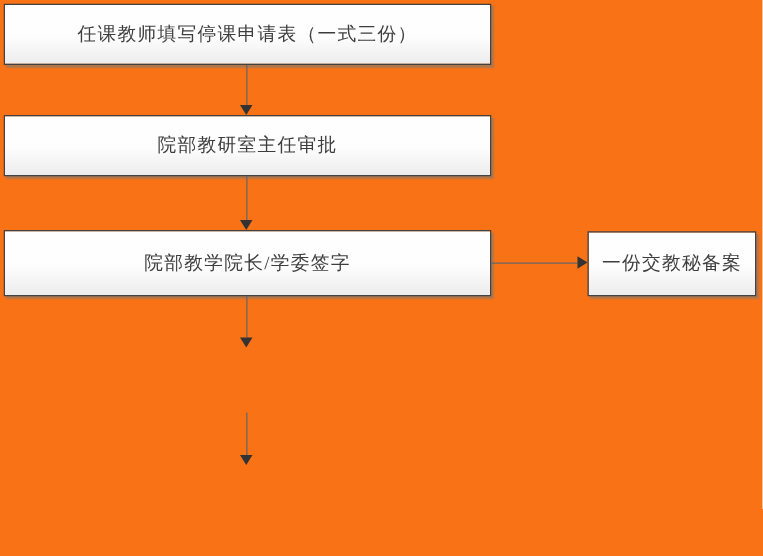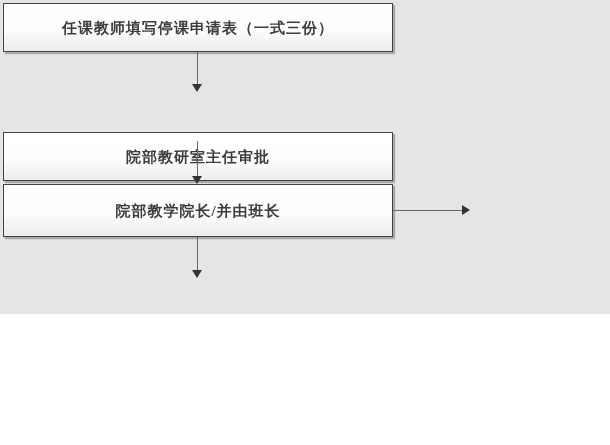--- a/index.html
+++ b/index.html
@@ -4,24 +4,23 @@
 <style>
   html, body {
     margin: 0;
     padding: 0;
     background: #ffffff;
     font-family: "Liberation Serif", "DejaVu Serif", serif;
   }
   .canvas {
     position: relative;
     width: 610px;
-    height: 314px;
-    background: #e5e5e5;
+    height: 445px;
+    background: #f97316;
     overflow: hidden;
-    font-weight: bold;
   }
   .node {
     position: absolute;
     box-sizing: border-box;
     border: 1px solid #424242;
     background: linear-gradient(to bottom, #ffffff 0%, #fdfdfd 55%, #ececec 100%);
     box-shadow: 2px 2px 1px rgba(120,120,120,0.55);
     display: flex;
     align-items: center;
     justify-content: center;
@@ -31,21 +30,21 @@
     letter-spacing: 1px;
     line-height: 22px;
   }
   .node .label {
     white-space: pre-line;
     padding: 0 6px;
   }
   
   .main-box { left: 3px; width: 390px; }
   #n-step1 { top: 3px;   height: 49px; }
-  #n-step2 { top: 92px;  height: 49px; margin-top: 40px; }
+  #n-step2 { top: 92px;  height: 49px; }
   #n-step3 { top: 184px; height: 53px; }
   #n-step4 { top: 278px; height: 52px; }
   #n-step5 { top: 372px; height: 65px; }
   
   #n-side  { left: 470px; top: 185px; width: 135px; height: 52px; }
 
   
   .vline {
     position: absolute;
     left: 197px;
@@ -98,26 +97,29 @@
   <div class="vhead" id="h1"></div>
 
   <div class="node main-box" id="n-step2">
     <span class="label">院部教研室主任审批</span>
   </div>
 
   <div class="vline" id="l2"></div>
   <div class="vhead" id="h2"></div>
 
   <div class="node main-box" id="n-step3">
-    <span class="label">院部教学院长/并由班长</span>
+    <span class="label">院部教学院长/学委签字</span>
   </div>
 
   <div class="hline"></div>
   <div class="hhead"></div>
 
+  <div class="node" id="n-side">
+    <span class="label">一份交教秘备案</span>
+  </div>
 
   <div class="vline" id="l3"></div>
   <div class="vhead" id="h3"></div>
 
 
   <div class="vline" id="l4"></div>
   <div class="vhead" id="h4"></div>
 
 
 </div>

